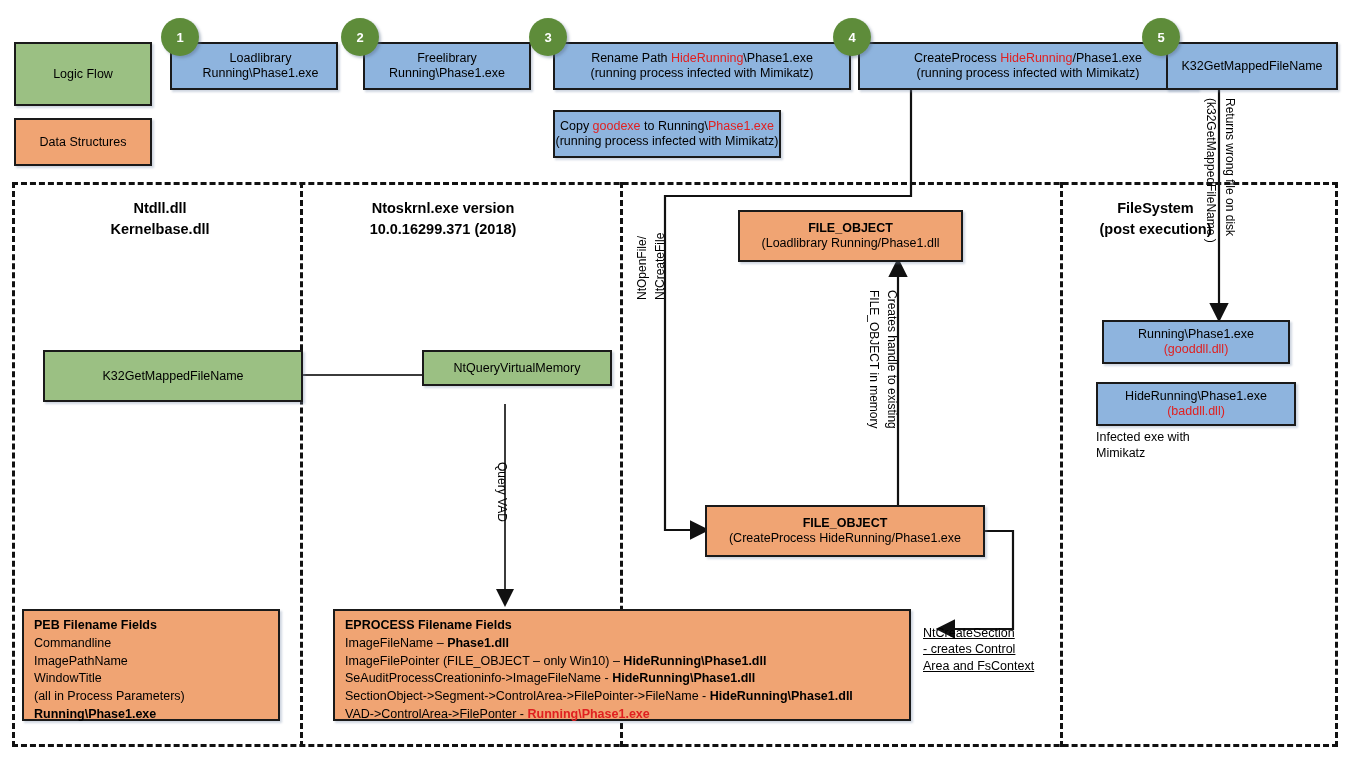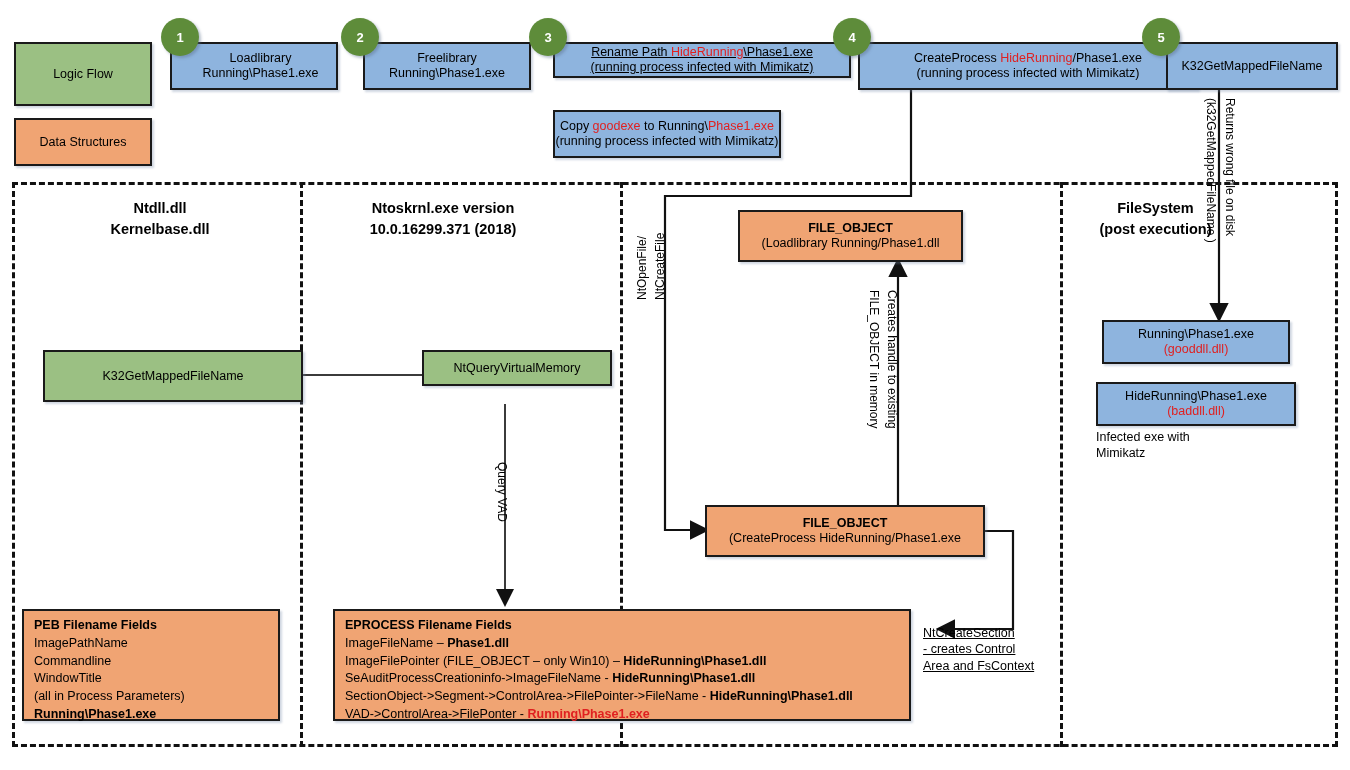--- a/index.html
+++ b/index.html
@@ -93,21 +93,21 @@
     <span>2</span>
   </div>
   <div class="box blue t1" style="left:363px;top:42px;width:168px;height:48px;">
     <span>Freelibrary</span>
     <span>Running\Phase1.exe</span>
   </div>
 
   <div class="badge" style="left:529px;top:18px;">
     <span>3</span>
   </div>
-  <div class="box blue t1" style="left:553px;top:42px;width:298px;height:36px;text-decoration:underline;">
+  <div class="box blue t1" style="left:553px;top:42px;width:298px;height:48px;">
     <span><span>Rename Path </span><span class="red">HideRunning</span><span>\Phase1.exe</span></span>
     <span>(running process infected with Mimikatz)</span>
   </div>
 
   <div class="box blue t1" style="left:553px;top:110px;width:228px;height:48px;">
     <span><span>Copy </span><span class="red">goodexe</span><span> to Running\</span><span class="red">Phase1.exe</span></span>
     <span>(running process infected with Mimikatz)</span>
   </div>
 
   <div class="badge" style="left:833px;top:18px;">
@@ -200,22 +200,22 @@
     <span class="red">(baddll.dll)</span>
   </div>
   <div class="plain" style="left:1096px;top:429px;width:200px;">
     <div>Infected exe with</div>
     <div>Mimikatz</div>
   </div>
 
   <div class="listbox" style="left:22px;top:609px;width:258px;height:112px;">
     <div class="hdr">PEB Filename Fields</div>
     <div id="peb-rows">
+        <div>Commandline</div>
         <div>ImagePathName</div>
-        <div>Commandline</div>
         <div>WindowTitle</div>
         <div>(all in Process Parameters)</div>
       </div>
     <div class="b">Running\Phase1.exe</div>
   </div>
 
   <div class="listbox" style="left:333px;top:609px;width:578px;height:112px;">
     <div class="hdr">EPROCESS Filename Fields</div>
     <div id="eprocess-rows">
         <div><span>ImageFileName – </span><span class="b">Phase1.dll</span></div>

